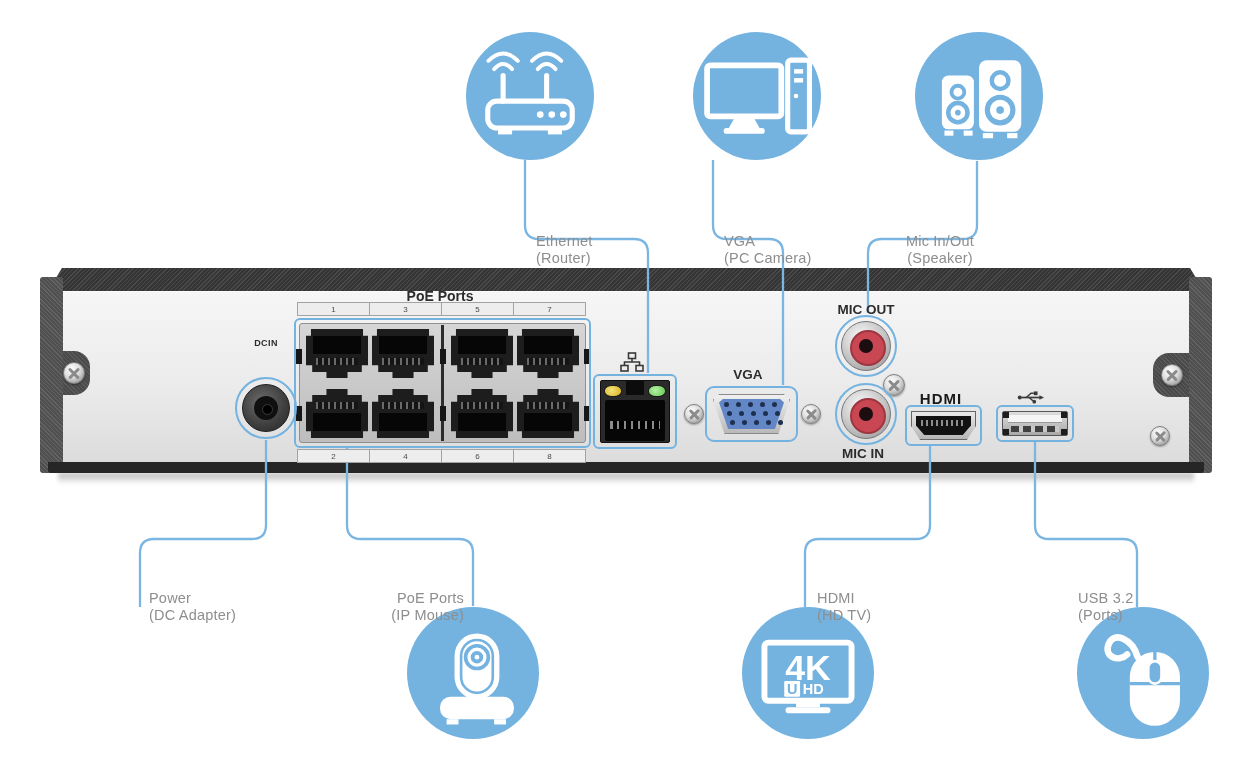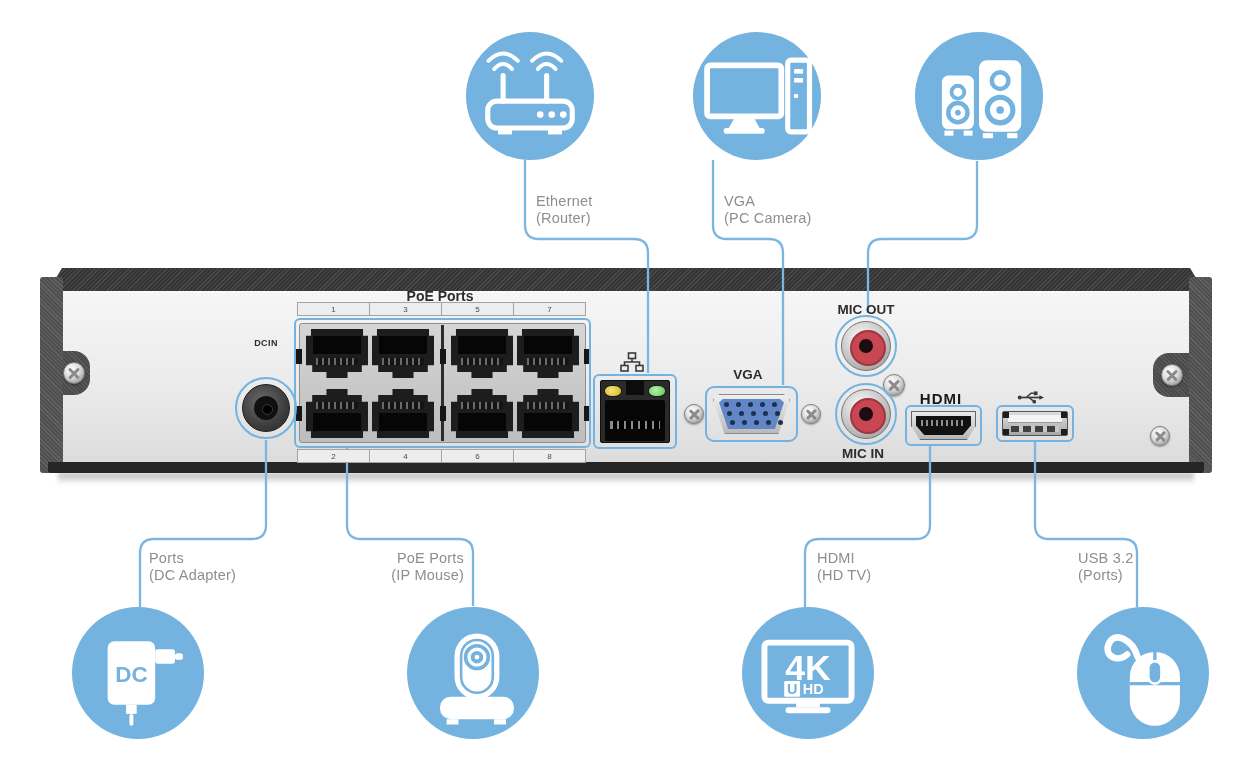--- a/index.html
+++ b/index.html
@@ -8,21 +8,21 @@
 
   
   #lines { position:absolute; left:0; top:0; z-index:4; }
   #lines path { fill:none; stroke:#7bb6e3; stroke-width:2.3px; }
 
   
   .bubble { position:absolute; border-radius:50%; background:#74b2e0; z-index:5; }
   .bubble svg { width:100%; height:100%; display:block; }
 
   
-  .lbl { position:absolute; z-index:7; color:#8e8e8e; font-size:14.5px; line-height:16.5px; letter-spacing:.2px; }
+  .lbl { position:absolute; z-index:7; color:#8e8e8e; font-size:14.5px; line-height:16.5px; letter-spacing:.2px;margin-top:40px; }
   .lbl.right { text-align:right; }
   .lbl.center { text-align:center; }
 
   
   .abs { position:absolute; }
   .top-band { left:48px; top:268px; width:1156px; height:23px; z-index:2;
     background:#3c3c3c;
     background-image:repeating-linear-gradient(135deg, rgba(255,255,255,.07) 0 1px, rgba(0,0,0,.12) 1px 3px);
     clip-path:polygon(0 100%, 14px 0, calc(100% - 14px) 0, 100% 100%); }
   .bracket { top:277px; width:23px; height:196px; z-index:2; border-radius:3px;
@@ -193,20 +193,24 @@
   </div>
 
   <div class="lbl" style="left:536px;top:193px;">
     <div>Ethernet</div>
     <div>(Router)</div>
   </div>
   <div class="lbl" style="left:724px;top:193px;">
     <div>VGA</div>
     <div>(PC Camera)</div>
   </div>
+  <div class="lbl center" style="left:865px;top:193px;width:150px;">
+    <div>Mic In/Out</div>
+    <div>(Speaker)</div>
+  </div>
 
   <div class="abs device-shadow"></div>
   <div class="abs top-band"></div>
   <div class="abs bracket" style="left:40px;"></div>
   <div class="abs bracket" style="left:1189px;"></div>
   <div class="abs face"></div>
   <div class="abs tab" style="left:63px;top:351px;width:27px;height:44px;border-radius:0 16px 16px 0;"></div>
   <div class="abs tab" style="left:1153px;top:353px;width:36px;height:44px;border-radius:16px 0 0 16px;"></div>
   <div class="abs bottom-strip"></div>
   <div class="screw" style="left:63px;top:362px;width:22px;height:22px;"></div>
@@ -331,46 +335,36 @@
   <div class="abs usb-conn"></div>
   <div class="abs usb-tongue"></div>
   <div class="abs usb-contacts"></div>
   <div class="usbclip" style="left:1003px;top:412px;"></div>
   <div class="usbclip" style="left:1061px;top:412px;"></div>
   <div class="usbclip" style="left:1003px;top:429px;"></div>
   <div class="usbclip" style="left:1061px;top:429px;"></div>
   <div class="outline" style="left:996px;top:405px;width:78px;height:37px;"></div>
 
   <div class="lbl" style="left:149px;top:550px;">
-    <div>Ports</div>
+    <div>Power</div>
     <div>(DC Adapter)</div>
   </div>
   <div class="lbl right" style="left:314px;top:550px;width:150px;">
     <div>PoE Ports</div>
     <div>(IP Mouse)</div>
   </div>
   <div class="lbl" style="left:817px;top:550px;">
     <div>HDMI</div>
     <div>(HD TV)</div>
   </div>
   <div class="lbl" style="left:1078px;top:550px;">
     <div>USB 3.2</div>
     <div>(Ports)</div>
   </div>
 
-  <div class="bubble" style="left:72px;top:607px;width:132px;height:132px;">
-    <svg viewBox="0 0 100 100">
-      <rect x="27" y="26" width="36" height="48" rx="5" fill="#fff"></rect>
-      <rect x="63" y="32" width="15" height="11" rx="2" fill="#fff"></rect>
-      <rect x="78" y="35" width="6" height="5" rx="2" fill="#fff"></rect>
-      <rect x="41" y="74" width="8" height="7" fill="#fff"></rect>
-      <rect x="43.5" y="81" width="3" height="9" rx="1.5" fill="#fff"></rect>
-      <text x="45" y="57" font-size="17" font-weight="bold" fill="#74b2e0" text-anchor="middle">DC</text>
-    </svg>
-  </div>
 
   <div class="bubble" style="left:407px;top:607px;width:132px;height:132px;">
     <svg viewBox="0 0 100 100">
       <rect x="36" y="20" width="34" height="50" rx="17" fill="#fff"></rect>
       <rect x="41" y="25" width="24" height="40" rx="12" fill="none" stroke="#74b2e0" stroke-width="2"></rect>
       <circle cx="53" cy="38" r="10" fill="#74b2e0"></circle>
       <circle cx="53" cy="38" r="6" fill="none" stroke="#fff" stroke-width="2.5"></circle>
       <circle cx="53" cy="38" r="1.8" fill="#fff"></circle>
       <rect x="25" y="68" width="56" height="17" rx="8" fill="#fff"></rect>
       <rect x="30" y="85" width="9" height="4" fill="#fff"></rect>

